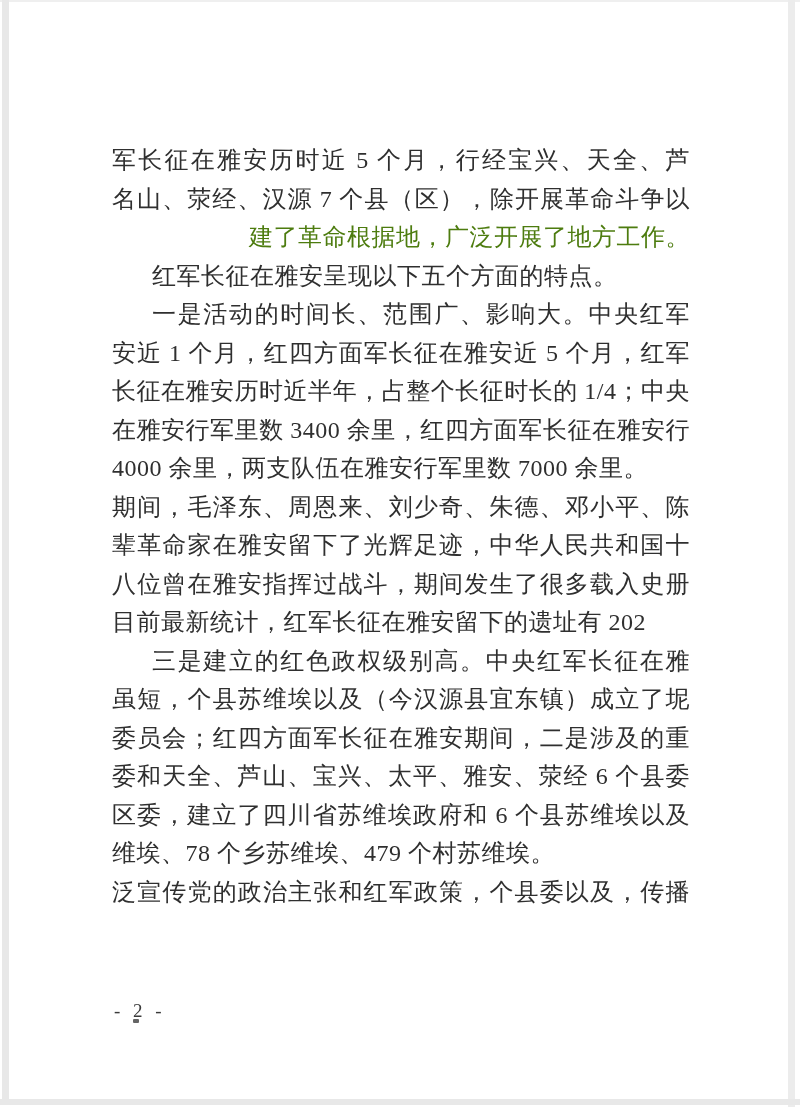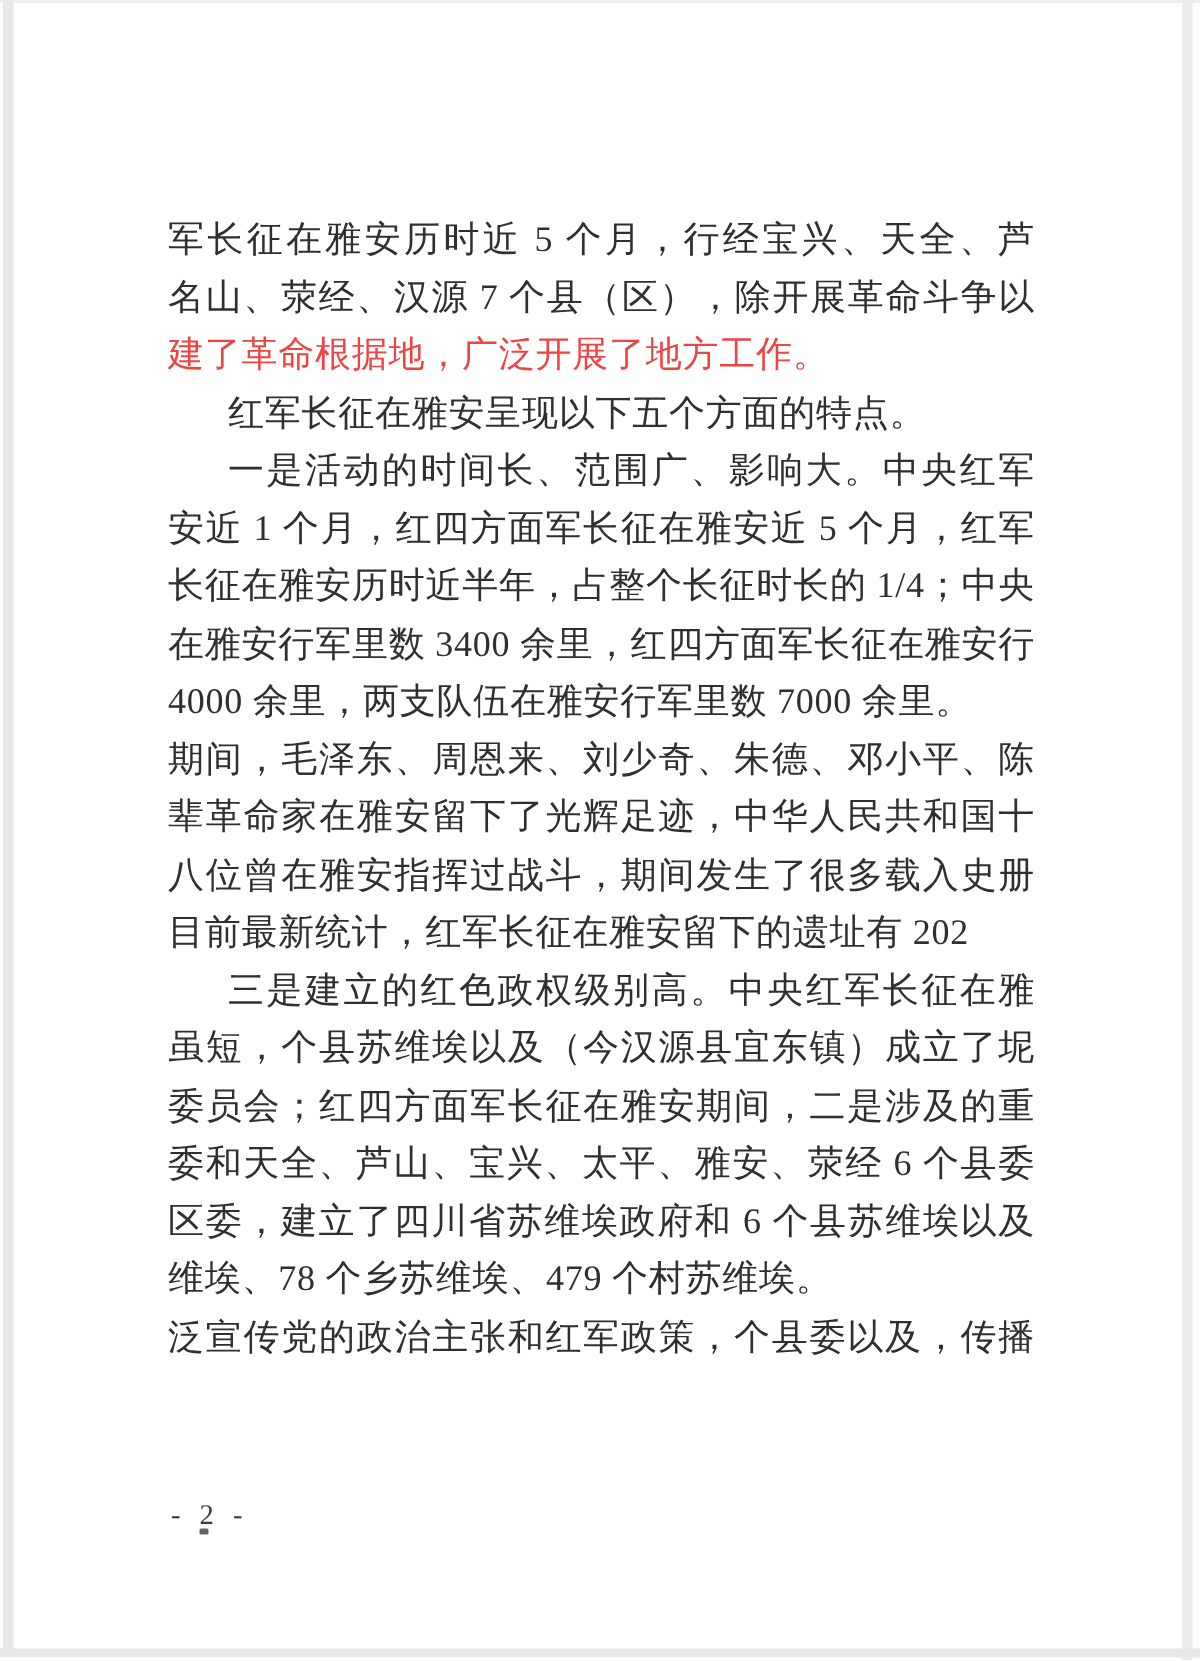--- a/index.html
+++ b/index.html
@@ -69,21 +69,21 @@
 
 <div class="page" style="background: rgb(255, 255, 255);">
   <div class="edge edge-top"></div>
   <div class="edge edge-left"></div>
   <div class="edge edge-right"></div>
   <div class="edge edge-bottom"></div>
 
   <div class="doc-body">
       <div class="line fill" style="color: rgb(47, 47, 47);">军长征在雅安历时近 5 个月，行经宝兴、天全、芦山、雨城、</div>
       <div class="line fill" style="color: rgb(47, 47, 47);">名山、荥经、汉源 7 个县（区），除开展革命斗争以外，还创</div>
-      <div class="line" style="color: #ef4444;">建了革命根据地，广泛开展了地方工作。</div>
+      <div class="line" style="color: #4d7c0f; text-align: right;">建了革命根据地，广泛开展了地方工作。</div>
       <div class="line indent" style="color: rgb(47, 47, 47);">红军长征在雅安呈现以下五个方面的特点。</div>
       <div class="line fill indent" style="color: rgb(47, 47, 47);">一是活动的时间长、范围广、影响大。中央红军长征在雅</div>
       <div class="line fill" style="color: rgb(47, 47, 47);">安近 1 个月，红四方面军长征在雅安近 5 个月，红军两大主力</div>
       <div class="line fill" style="color: rgb(47, 47, 47);">长征在雅安历时近半年，占整个长征时长的 1/4；中央红军长征</div>
       <div class="line fill" style="color: rgb(47, 47, 47);">在雅安行军里数 3400 余里，红四方面军长征在雅安行军里数</div>
       <div class="line" style="color: rgb(47, 47, 47);">4000 余里，两支队伍在雅安行军里数 7000 余里。</div>
       <div class="line fill" style="color: rgb(47, 47, 47);">期间，毛泽东、周恩来、刘少奇、朱德、邓小平、陈云等老一</div>
       <div class="line fill" style="color: rgb(47, 47, 47);">辈革命家在雅安留下了光辉足迹，中华人民共和国十大元帅有</div>
       <div class="line fill" style="color: rgb(47, 47, 47);">八位曾在雅安指挥过战斗，期间发生了很多载入史册的大事。</div>
       <div class="line" style="color: rgb(47, 47, 47);">目前最新统计，红军长征在雅安留下的遗址有 202 个。</div>

